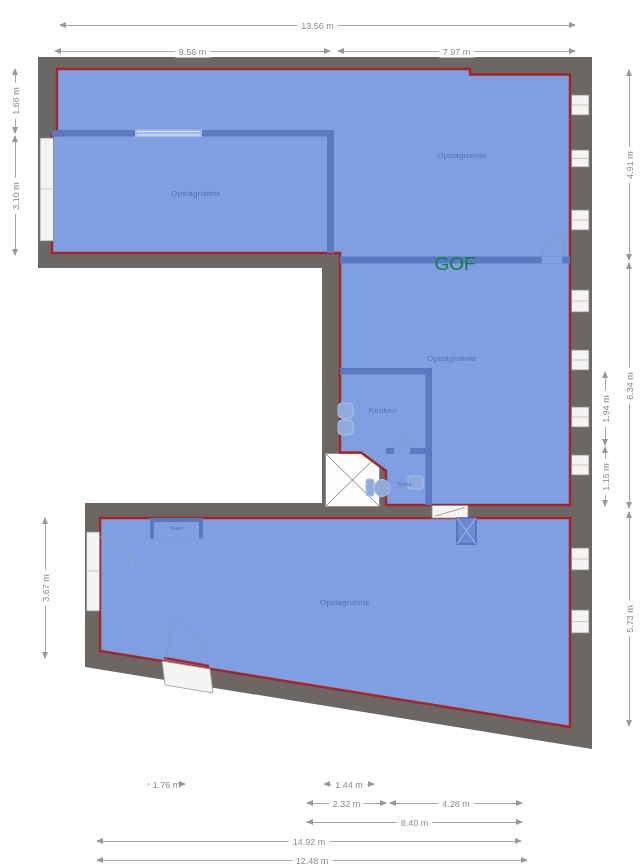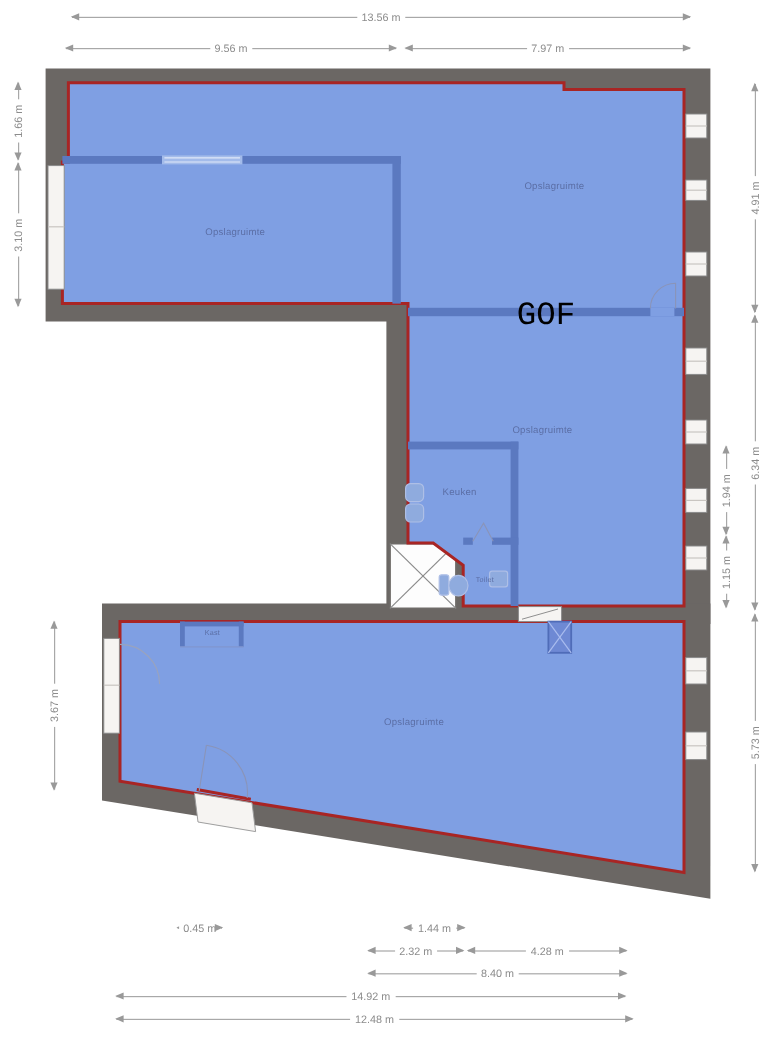--- a/index.html
+++ b/index.html
@@ -9,25 +9,25 @@
   }
   #plan-svg{position:absolute;left:0;top:0;}
   
   .room-label{
     position:absolute;transform:translate(-50%,-50%);
     font-size:8px;color:#57699f;opacity:.9;white-space:nowrap;letter-spacing:.2px;text-align:center;
   }
   .room-label.tiny{font-size:6px;}
   .floor-label{
     position:absolute;transform:translate(-50%,-50%);
-    font-size:27px;color:#000000;font-weight:400;white-space:nowrap;font-family:Liberation Mono, monospace;
+    font-size:19px;color:#15803d;font-weight:400;white-space:nowrap;
   }
   
   .dim{position:absolute;color:#8c8c8c;}
-  .dim-h{height:0;border-top:1px solid #a8a8a8;}
+  .dim-h{height:0;border-top:1px solid #a8a8a8;margin-top:11px;}
   .dim-h::before{content:"";position:absolute;left:-1px;top:-4px;width:0;height:0;
     border-top:3.5px solid transparent;border-bottom:3.5px solid transparent;border-right:7px solid #999;}
   .dim-h::after{content:"";position:absolute;right:-1px;top:-4px;width:0;height:0;
     border-top:3.5px solid transparent;border-bottom:3.5px solid transparent;border-left:7px solid #999;}
   .dim-h .dim-label{
     position:absolute;left:50%;top:0;transform:translate(-50%,-50%);
     background:#ffffff;padding:0 4px;font-size:9px;white-space:nowrap;line-height:11px;
   }
   .dim-v{width:0;border-left:1px solid #a8a8a8;}
   .dim-v::before{content:"";position:absolute;top:-1px;left:-4px;width:0;height:0;
@@ -196,23 +196,23 @@
     </div>
 
   <div class="dim dim-v" style="left:605px;top:372px;height:73px">
     <span class="dim-label">1.94 m</span>
     </div>
   <div class="dim dim-v" style="left:605px;top:447px;height:59px">
     <span class="dim-label">1.15 m</span>
     </div>
 
   <div class="dim dim-h" style="left:148px;top:773px;width:37px">
-    <span class="dim-label">0.45 m</span>
-    </div>
-  <div class="dim dim-h" style="left:337px;top:773px;width:50px">
+    <span class="dim-label">1.76 m</span>
+    </div>
+  <div class="dim dim-h" style="left:324px;top:773px;width:50px">
     <span class="dim-label">1.44 m</span>
     </div>
   <div class="dim dim-h" style="left:307px;top:792px;width:79px">
     <span class="dim-label">2.32 m</span>
     </div>
   <div class="dim dim-h" style="left:390px;top:792px;width:132px">
     <span class="dim-label">4.28 m</span>
     </div>
   <div class="dim dim-h" style="left:307px;top:811px;width:215px">
     <span class="dim-label">8.40 m</span>

